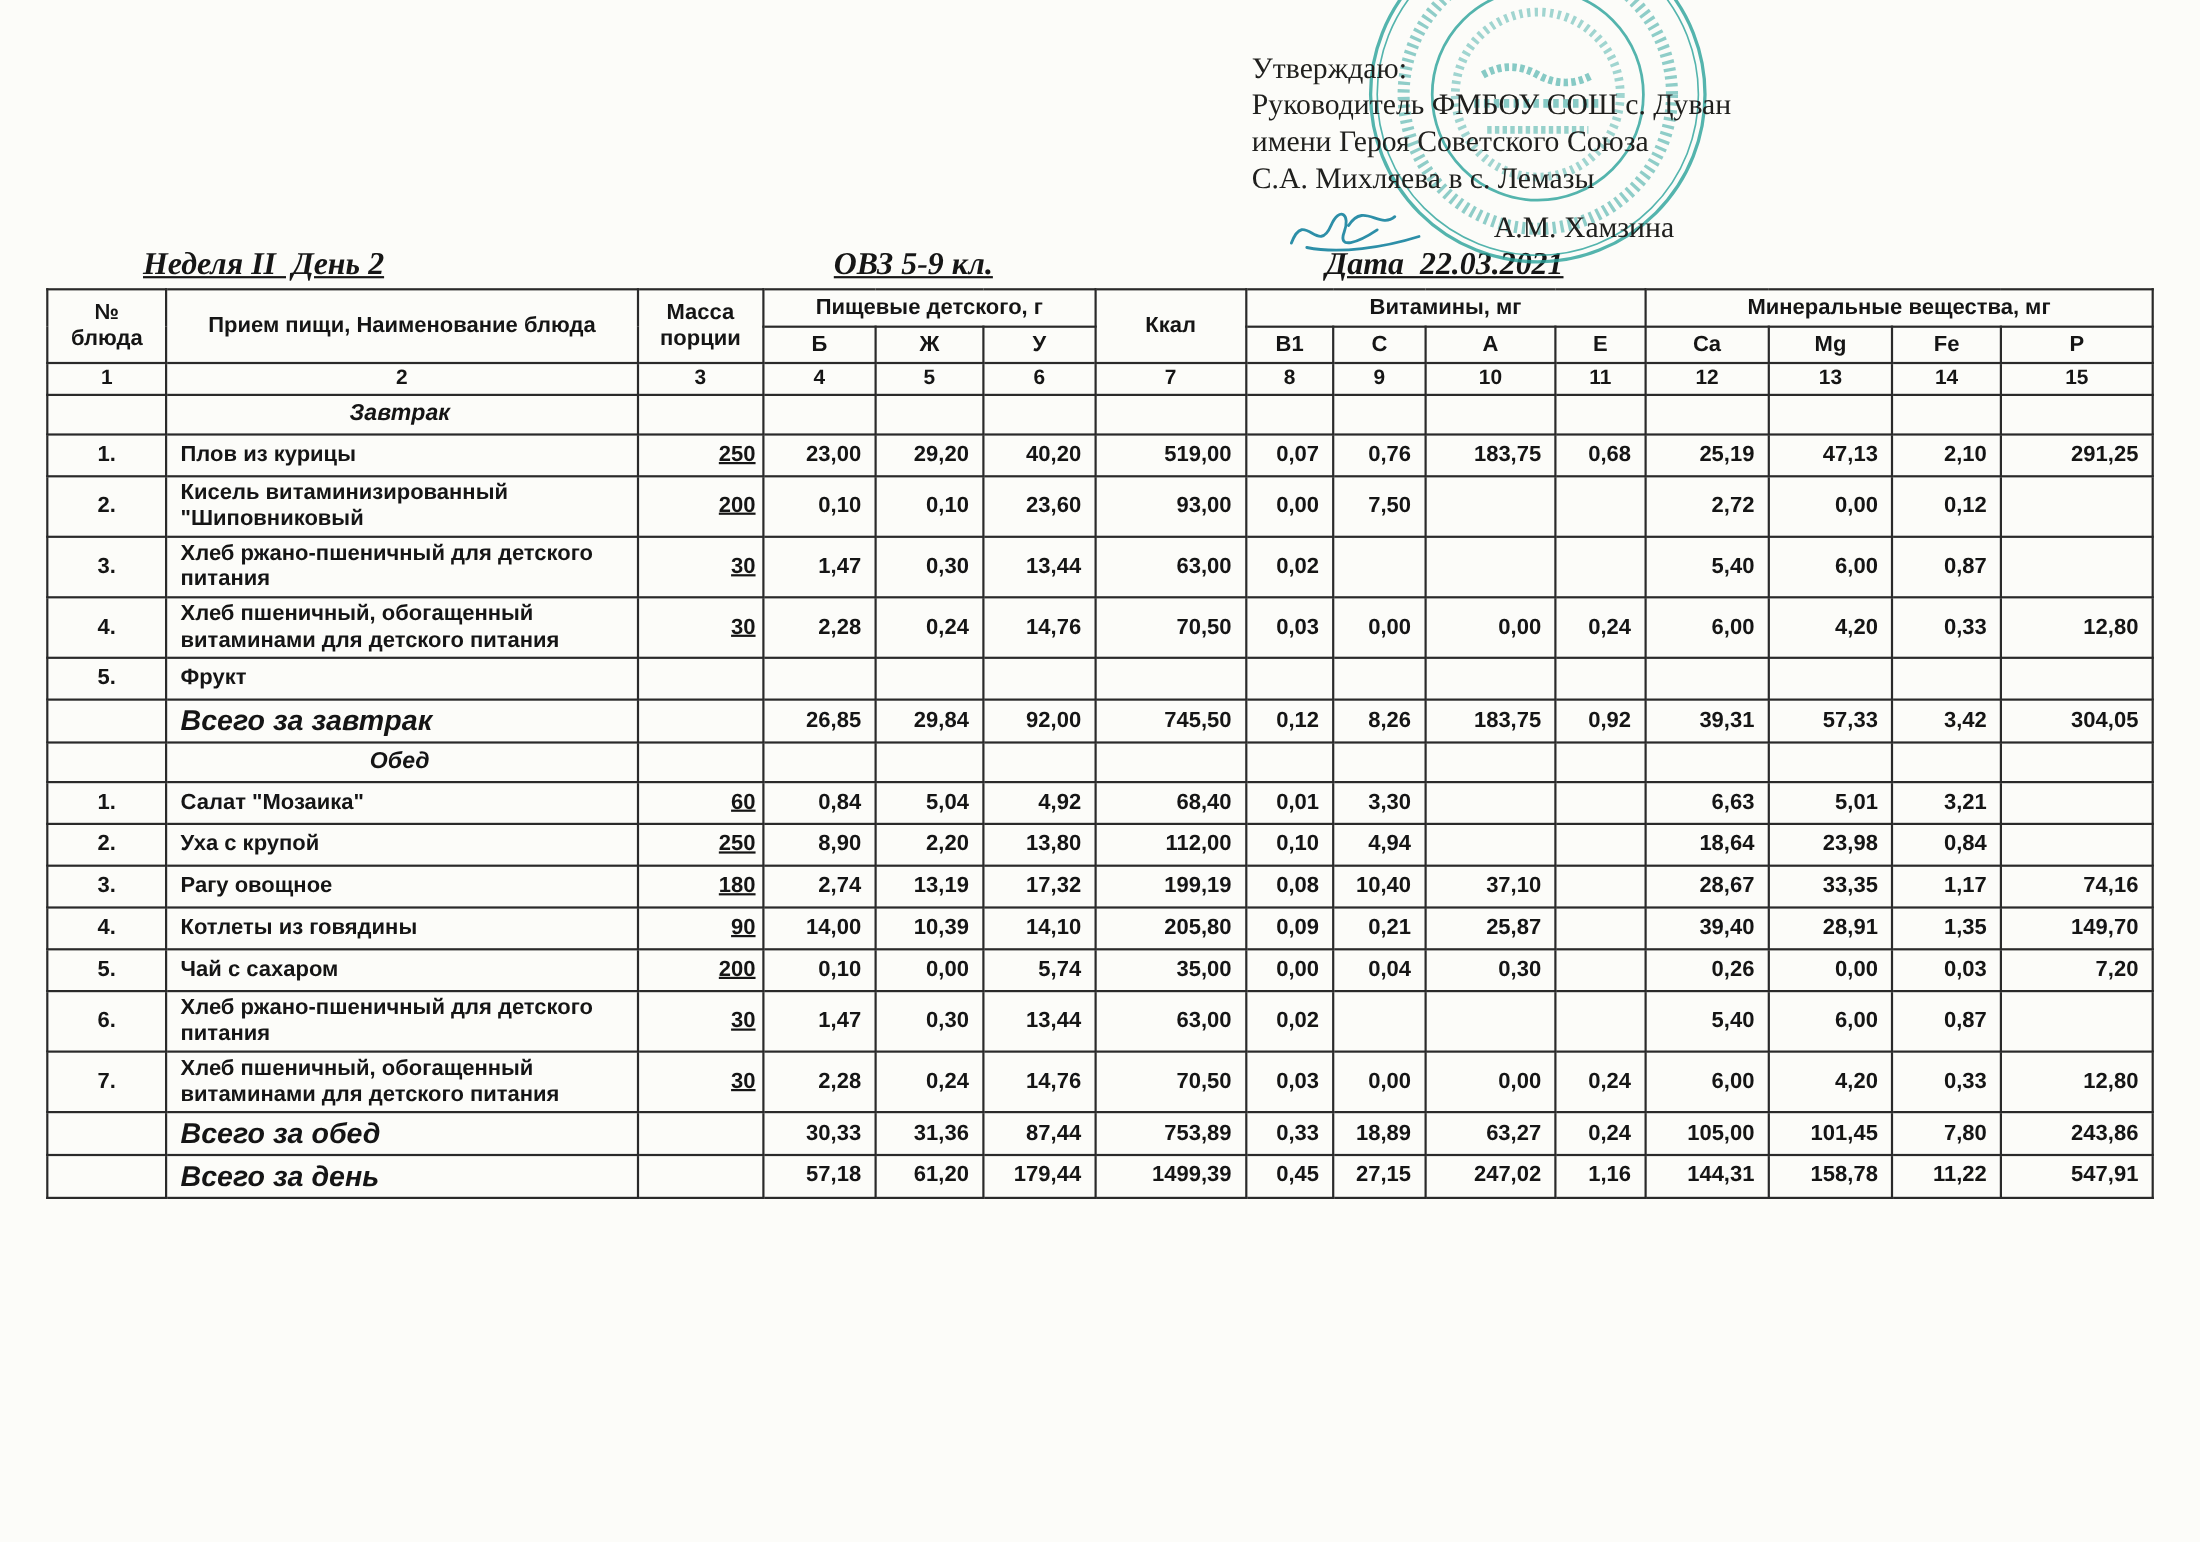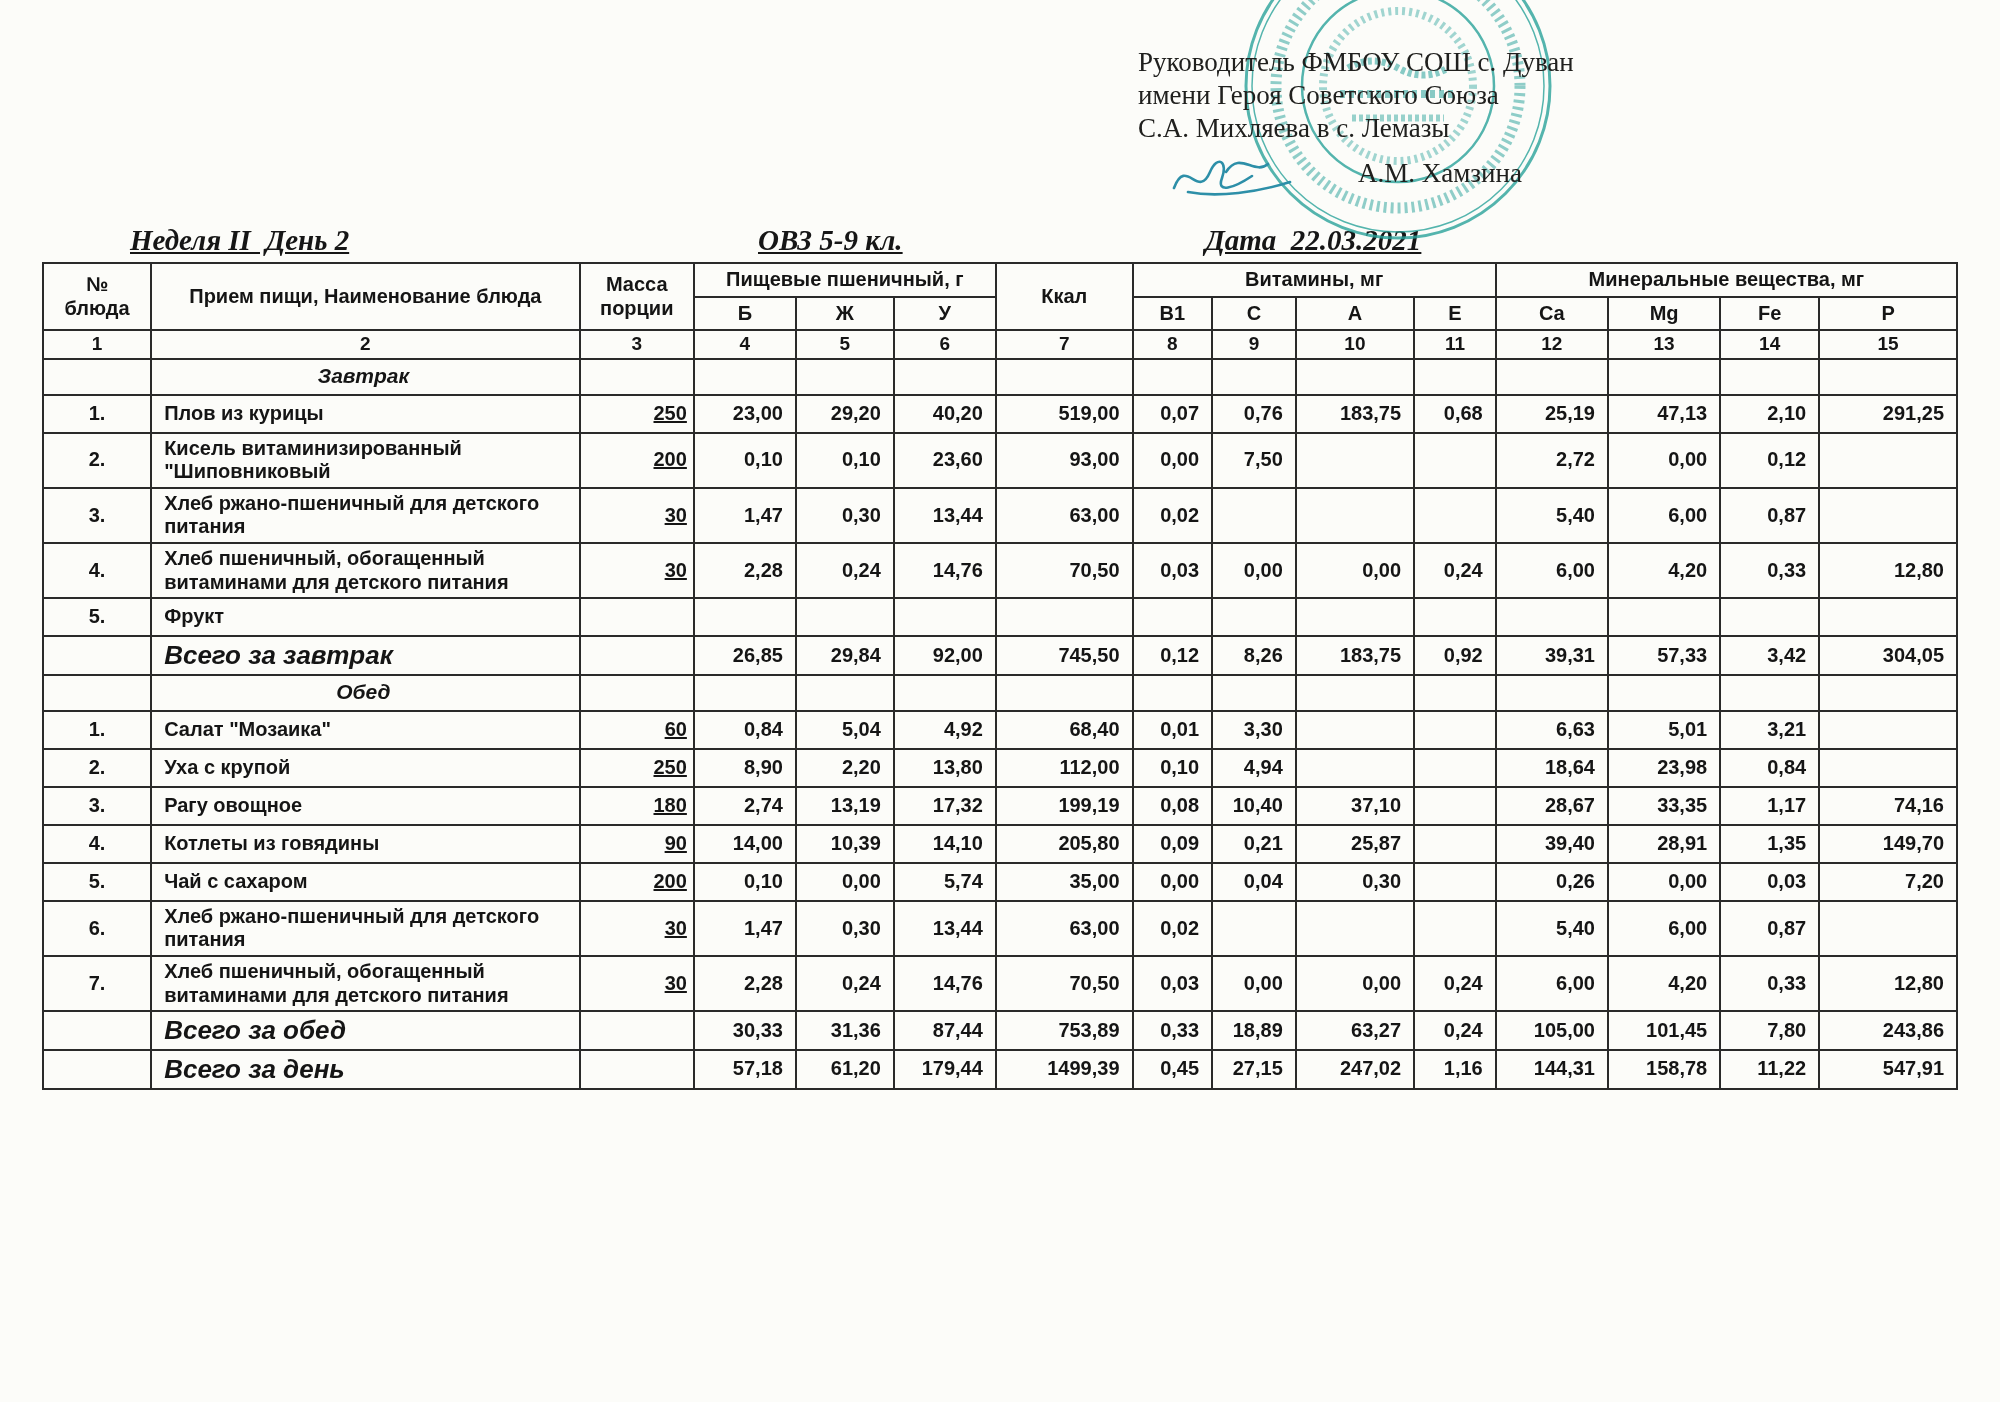--- a/index.html
+++ b/index.html
@@ -64,20 +64,21 @@
       <circle cx="170" cy="138" r="96" stroke-width="2.5"></circle>
       <circle cx="170" cy="138" r="122" stroke-width="11" stroke-dasharray="3 4" opacity="0.65"></circle>
       <circle cx="170" cy="138" r="75" stroke-width="8" stroke-dasharray="3 4" opacity="0.55"></circle>
       <path d="M120 120 q25 -14 50 0 q25 14 50 0" stroke-width="7" stroke-dasharray="4 3" opacity="0.7"></path>
       <path d="M112 146 h116" stroke-width="8" stroke-dasharray="5 4" opacity="0.7"></path>
       <path d="M124 170 h92" stroke-width="7" stroke-dasharray="4 3" opacity="0.6"></path>
     </g>
   </svg>
 
   <div class="approval">
+    <div>Утверждаю:</div>
     <div>Руководитель ФМБОУ СОШ с. Дуван</div>
     <div>имени Героя Советского Союза</div>
     <div>С.А. Михляева в с. Лемазы</div>
     <div class="sig-row">
       <svg width="130" height="52" viewBox="0 0 130 52">
         <path d="M6 40 C 18 8, 30 52, 42 24 C 50 6, 60 14, 54 30 C 48 46, 66 40, 84 28 M 58 24 C 72 2, 86 28, 100 16 M 20 44 C 50 50, 90 44, 122 34" stroke="#2d8fa8" stroke-width="2.6" fill="none" stroke-linecap="round"></path>
       </svg>
       <span class="signer">А.М. Хамзина</span>
     </div>
   </div>
@@ -106,21 +107,21 @@
         <col style="width:97px">
         <col style="width:135px">
     </colgroup>
     <thead>
       <tr>
         <th rowspan="2">№
 блюда</th>
         <th rowspan="2">Прием пищи, Наименование блюда</th>
         <th rowspan="2">Масса
 порции</th>
-        <th colspan="3">Пищевые пшеничный, г</th>
+        <th colspan="3">Пищевые детского, г</th>
         <th rowspan="2">Ккал</th>
         <th colspan="4">Витамины, мг</th>
         <th colspan="4">Минеральные вещества, мг</th>
       </tr>
       <tr>
         <th>Б</th>
         <th>Ж</th>
         <th>У</th>
         <th>В1</th>
         <th>С</th>

